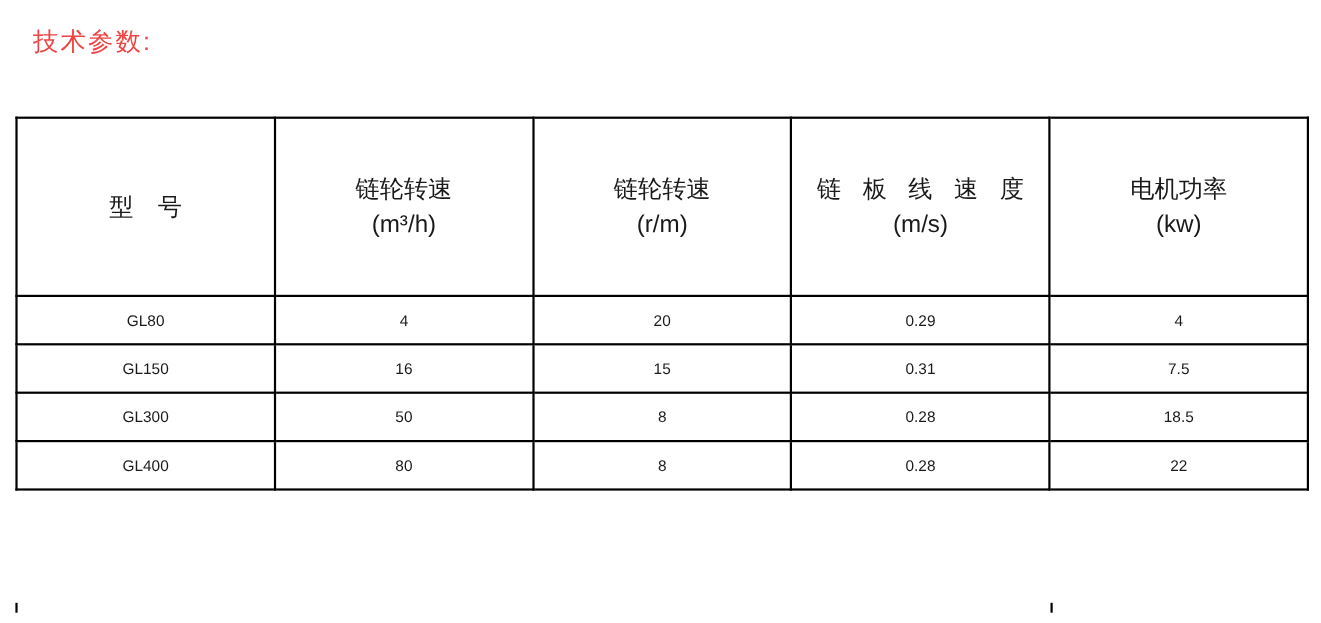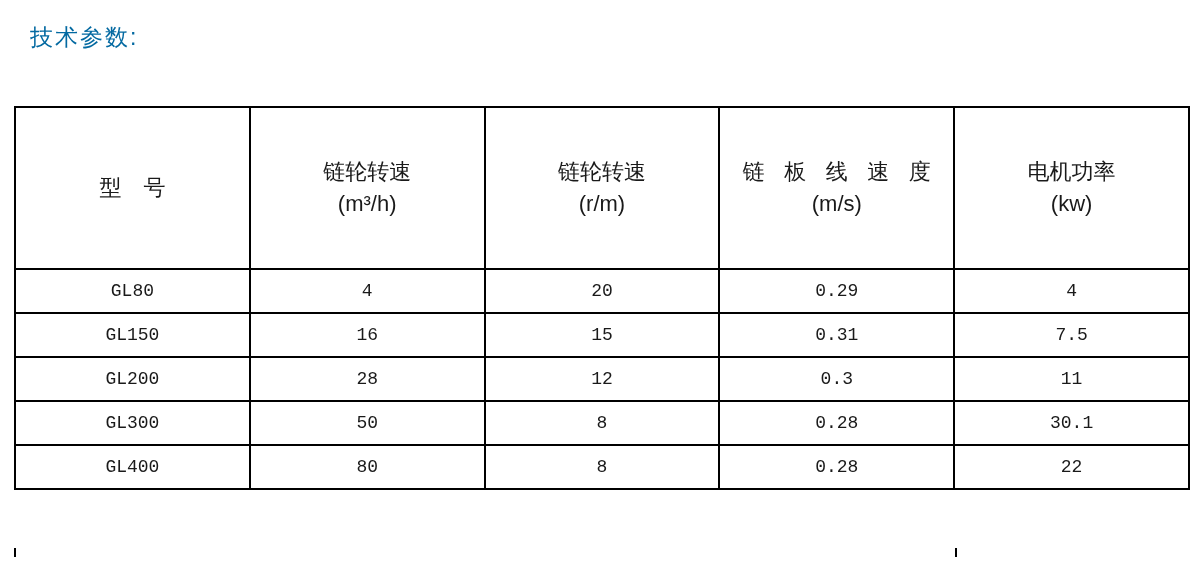--- a/index.html
+++ b/index.html
@@ -17,21 +17,21 @@
     width: 1201px;
     height: 566px;
     background: #ffffff;
   }
   .doc-title {
     position: absolute;
     left: 30px;
     top: 22px;
     font-size: 23px;
     letter-spacing: 2px;
-    color: #0369a1;
+    color: #ef4444;
     white-space: pre;
   }
   table.params {
     position: absolute;
     left: 14px;
     top: 106px;
     width: 1176px;
     border-collapse: collapse;
     table-layout: fixed;
     font-size: 22px;
@@ -45,22 +45,21 @@
     padding: 0;
     font-weight: normal;
     overflow: hidden;
     white-space: pre;
   }
   table.params thead th {
     height: 82px;
   }
   table.params tbody td {
     height: 42px;
-    font-size: 18px;
-    font-family: Liberation Mono, monospace;
+    font-size: 14px;
   }
   .hdr-cell {
     display: flex;
     flex-direction: column;
     justify-content: center;
     align-items: center;
     gap: 8px;
     height: 100%;
   }
   .hdr-line {
@@ -139,32 +138,25 @@
           <td>4</td>
         </tr>
         <tr>
           <td>GL150</td>
           <td>16</td>
           <td>15</td>
           <td>0.31</td>
           <td>7.5</td>
         </tr>
         <tr>
-          <td>GL200</td>
-          <td>28</td>
-          <td>12</td>
-          <td>0.3</td>
-          <td>11</td>
-        </tr>
-        <tr>
           <td>GL300</td>
           <td>50</td>
           <td>8</td>
           <td>0.28</td>
-          <td>30.1</td>
+          <td>18.5</td>
         </tr>
         <tr>
           <td>GL400</td>
           <td>80</td>
           <td>8</td>
           <td>0.28</td>
           <td>22</td>
         </tr>
       </tbody>
   </table>

